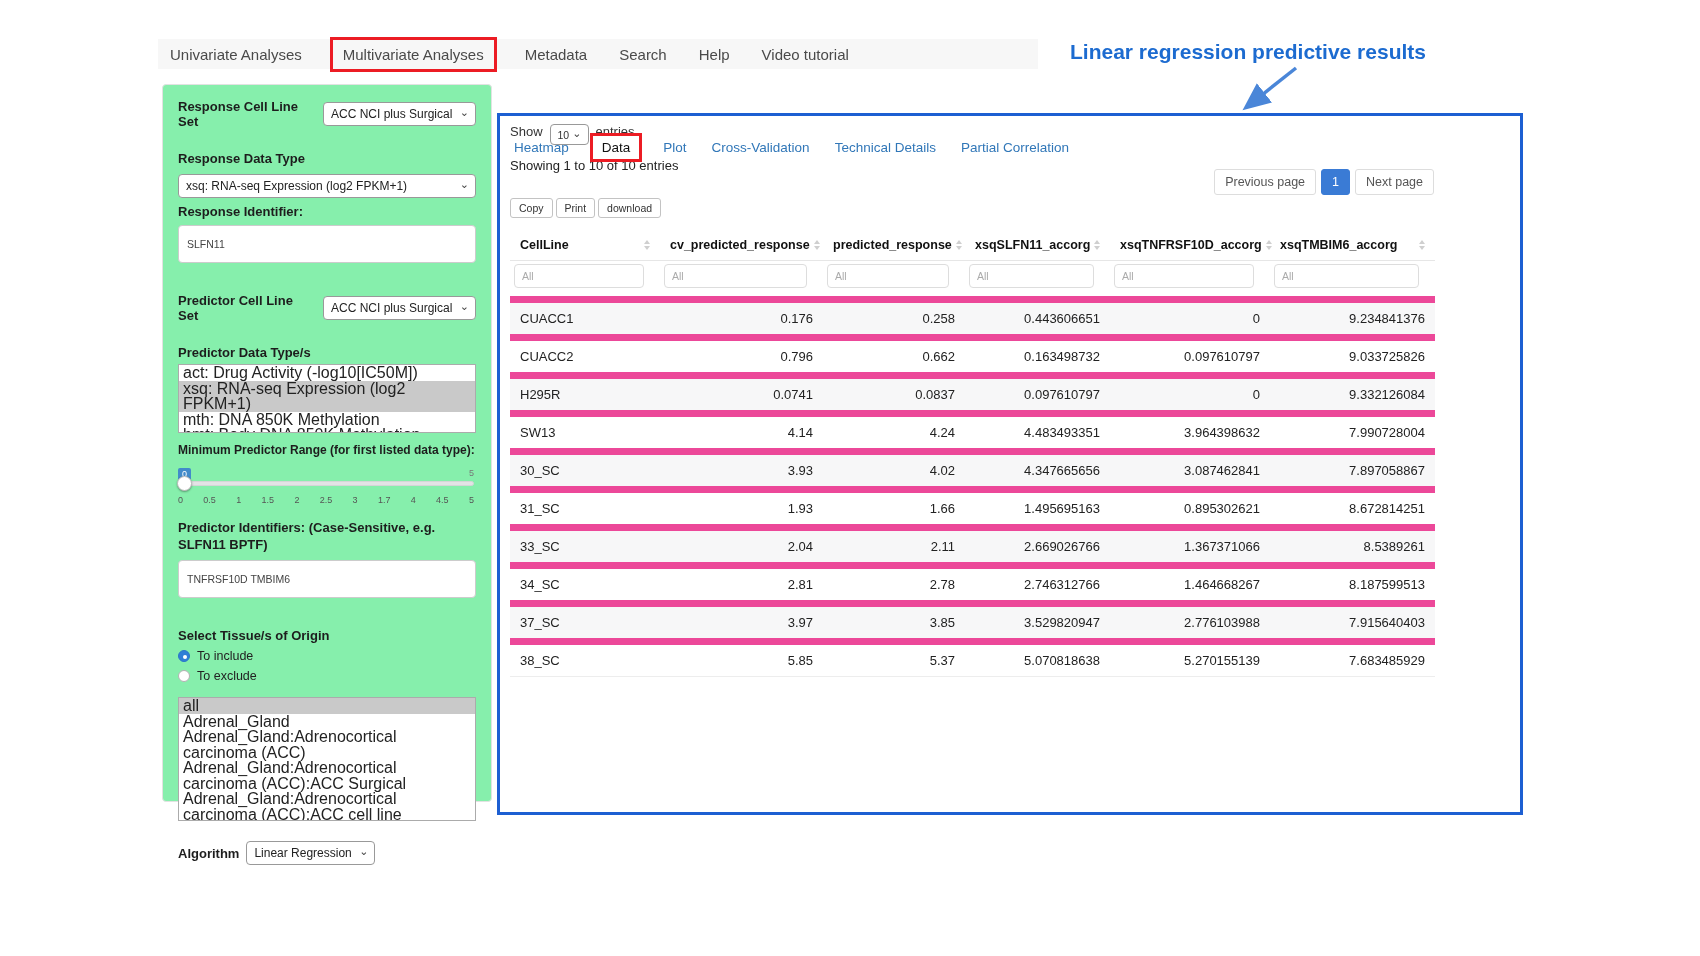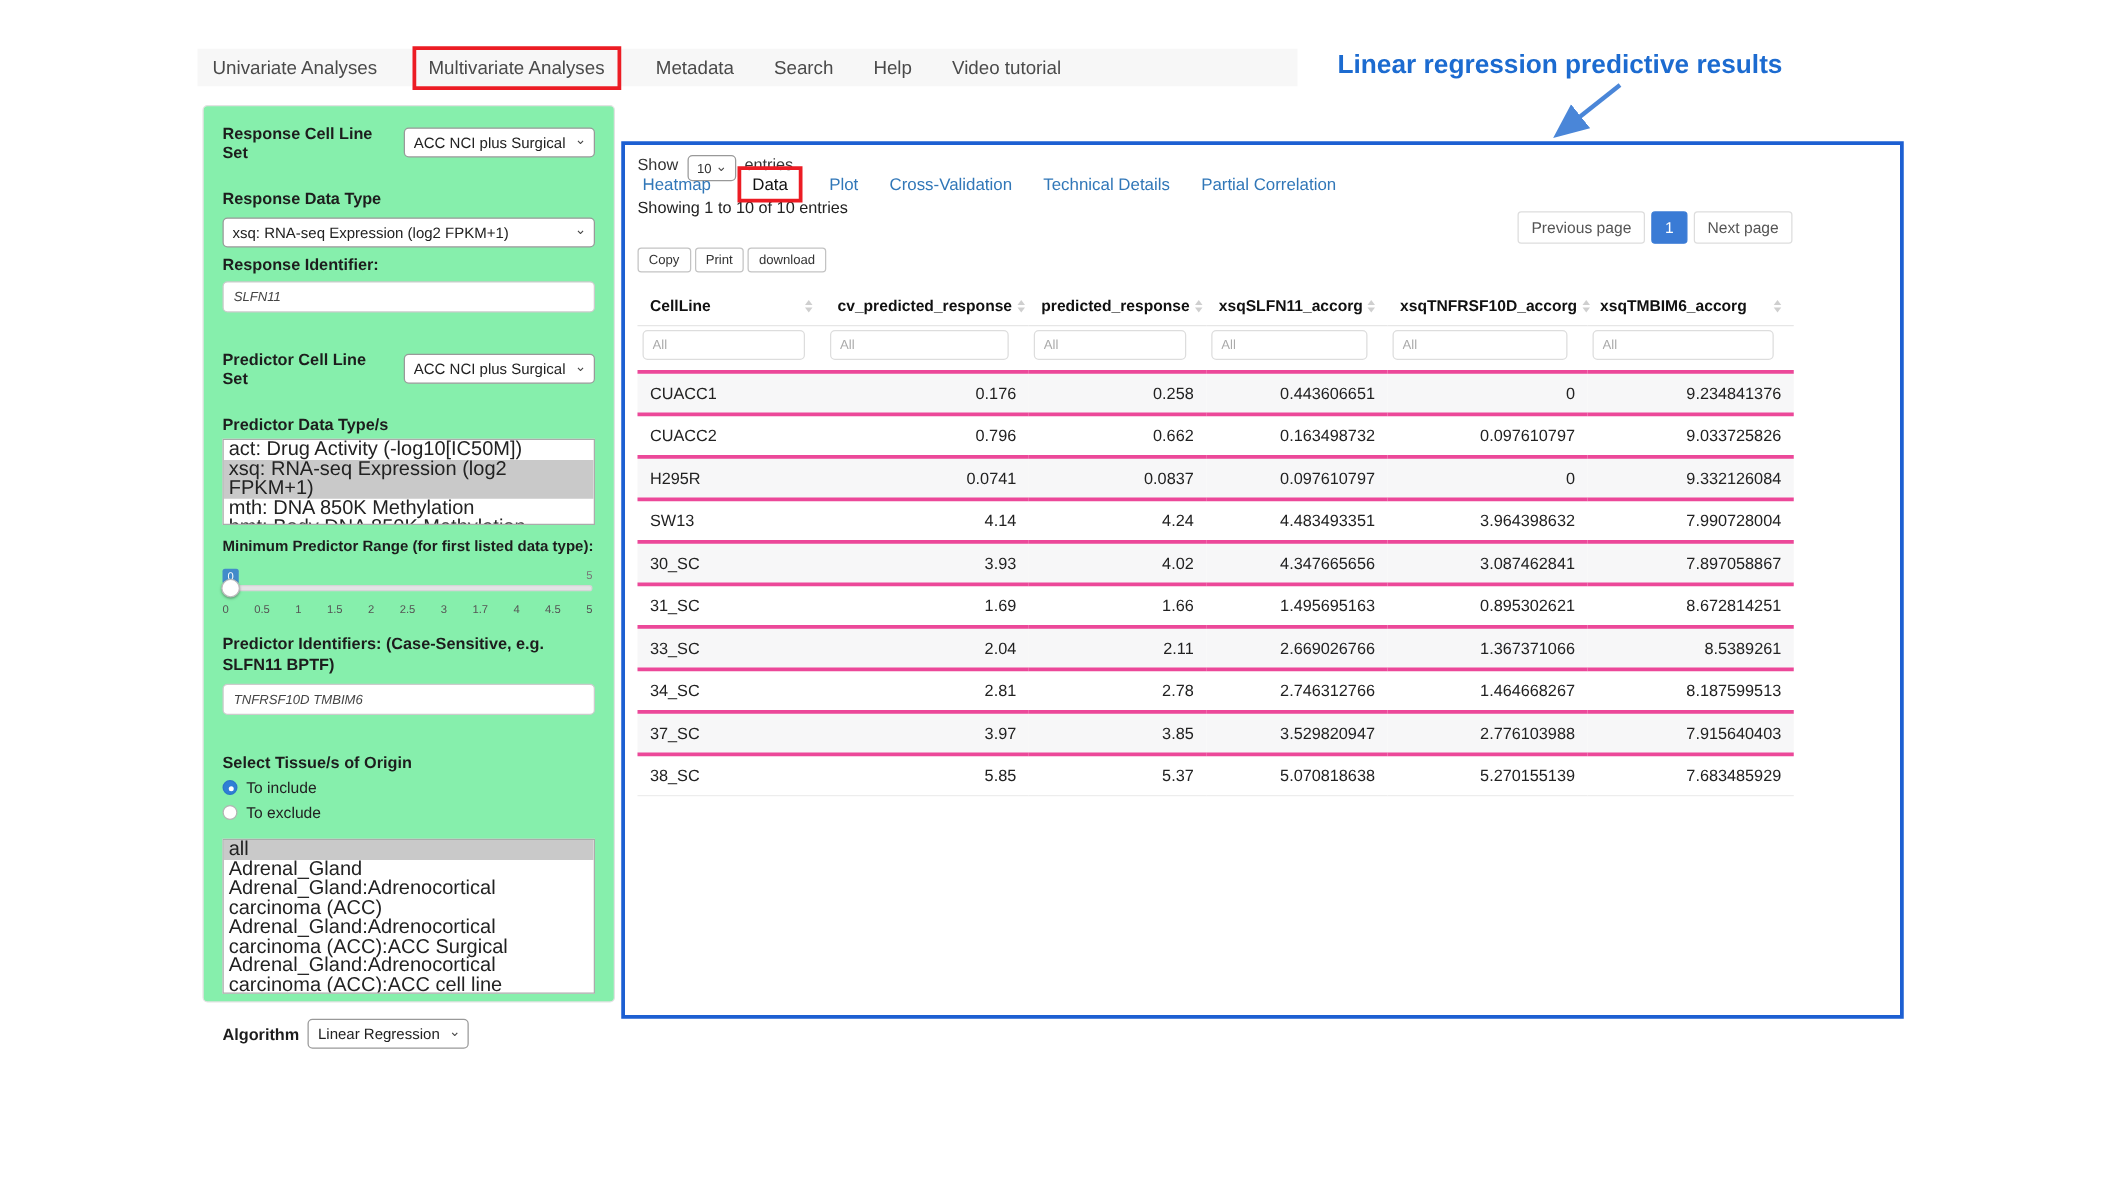--- a/index.html
+++ b/index.html
@@ -32,22 +32,22 @@
   .mt6 { margin-top: 6px; } .mt8 { margin-top: 8px; } .mt14 { margin-top: 14px; }
   .mt22 { margin-top: 22px; } .mt30 { margin-top: 30px; }
 
   .sel-wrap { position: relative; display: inline-block; }
   .sel-wrap::after { content: "⌄"; position: absolute; right: 7px; top: 42%;
     transform: translateY(-50%); font-size: 11px; color: #444; pointer-events: none; }
   select.sel { appearance: none; -webkit-appearance: none; background: #fff; border: 1px solid #999;
     border-radius: 4px; font-size: 12px; color: #222; padding: 2px 22px 2px 7px; height: 24px; font-family: inherit; }
   .full-wrap { display: block; }
   select.full { width: 100%; }
-  input.txt { width: 100%; height: 25px; border: 1px solid #ccc; border-radius: 4px;
-    padding: 0 8px; font-size: 10.5px; color: #444; background: #fff; font-family: inherit; font-style: italic; }
+  input.txt { width: 100%; height: 38px; border: 1px solid #ccc; border-radius: 4px;
+    padding: 0 8px; font-size: 10.5px; color: #444; background: #fff; font-family: inherit; }
 
   .listbox { background: #fff; border: 1px solid #ababab; overflow: hidden; }
   .lb-option { font-size: 16px; line-height: 15.5px; padding: 0 4px; color: #222; cursor: pointer; }
   .lb-option.selected { background: var(--selected-option-gray, #c9c9c9); }
   #predictor-types-listbox { height: 69px; margin-top: 4px; }
   #tissue-listbox { height: 124px; margin-top: 14px; }
 
   .slider { position: relative; margin-top: 24px; width: 296px; }
   .slider-badge { position: absolute; top: -13px; left: 0; background: #428bca; color: #fff;
     font-size: 9px; line-height: 12px; padding: 0 4px; border-radius: 2px; }
@@ -87,21 +87,21 @@
   thead tr.hrow { border-bottom: 1px solid #e6e6e6; }
   .hdr { display: flex; align-items: center; justify-content: space-between; gap: 4px; }
   .hdr-label { white-space: nowrap; }
   .sort { display: inline-flex; flex-direction: column; gap: 2px; flex-shrink: 0; }
   .tri-up { width: 0; height: 0; border-left: 3.5px solid transparent; border-right: 3.5px solid transparent; border-bottom: 4px solid #cfcfcf; }
   .tri-down { width: 0; height: 0; border-left: 3.5px solid transparent; border-right: 3.5px solid transparent; border-top: 4px solid #cfcfcf; }
   .filter-cell { padding: 3px 10px 8px 4px; }
   .filter-input { width: calc(100% - 6px); height: 24px; border: 1px solid #ddd; border-radius: 4px;
     padding: 0 7px; font-size: 10.5px; color: #444; font-family: inherit; background: #fff; }
   .filter-input::placeholder { color: #aaa; }
-  tbody tr { border-top: 3px solid #ec4899; }
+  tbody tr { border-top: 7px solid #ec4899; }
   tbody tr:last-child { border-bottom: 1px solid #ededed; }
   tbody tr.odd { background: #f7f7f8; }
   tbody td { padding: 8px 10px; font-size: 13px; color: #222; }
   td.num { text-align: right; }
 </style>
 </head>
 <body>
 
 <div class="page">
 
@@ -345,21 +345,21 @@
           <tr class="odd">
             <td class="cell-name">30_SC</td>
             <td class="num">3.93</td>
             <td class="num">4.02</td>
             <td class="num">4.347665656</td>
             <td class="num">3.087462841</td>
             <td class="num">7.897058867</td>
           </tr>
           <tr class="even">
             <td class="cell-name">31_SC</td>
-            <td class="num">1.69</td>
+            <td class="num">1.93</td>
             <td class="num">1.66</td>
             <td class="num">1.495695163</td>
             <td class="num">0.895302621</td>
             <td class="num">8.672814251</td>
           </tr>
           <tr class="odd">
             <td class="cell-name">33_SC</td>
             <td class="num">2.04</td>
             <td class="num">2.11</td>
             <td class="num">2.669026766</td>

